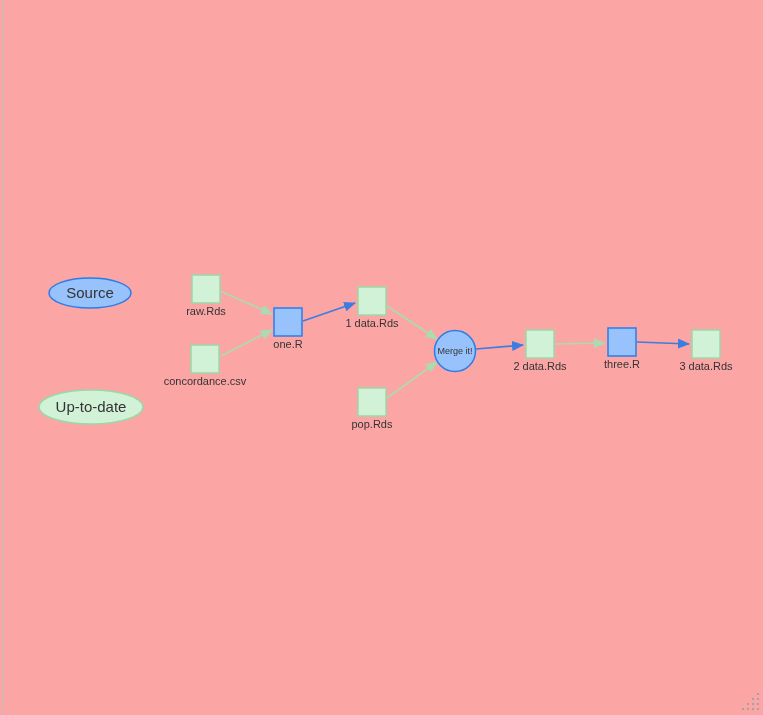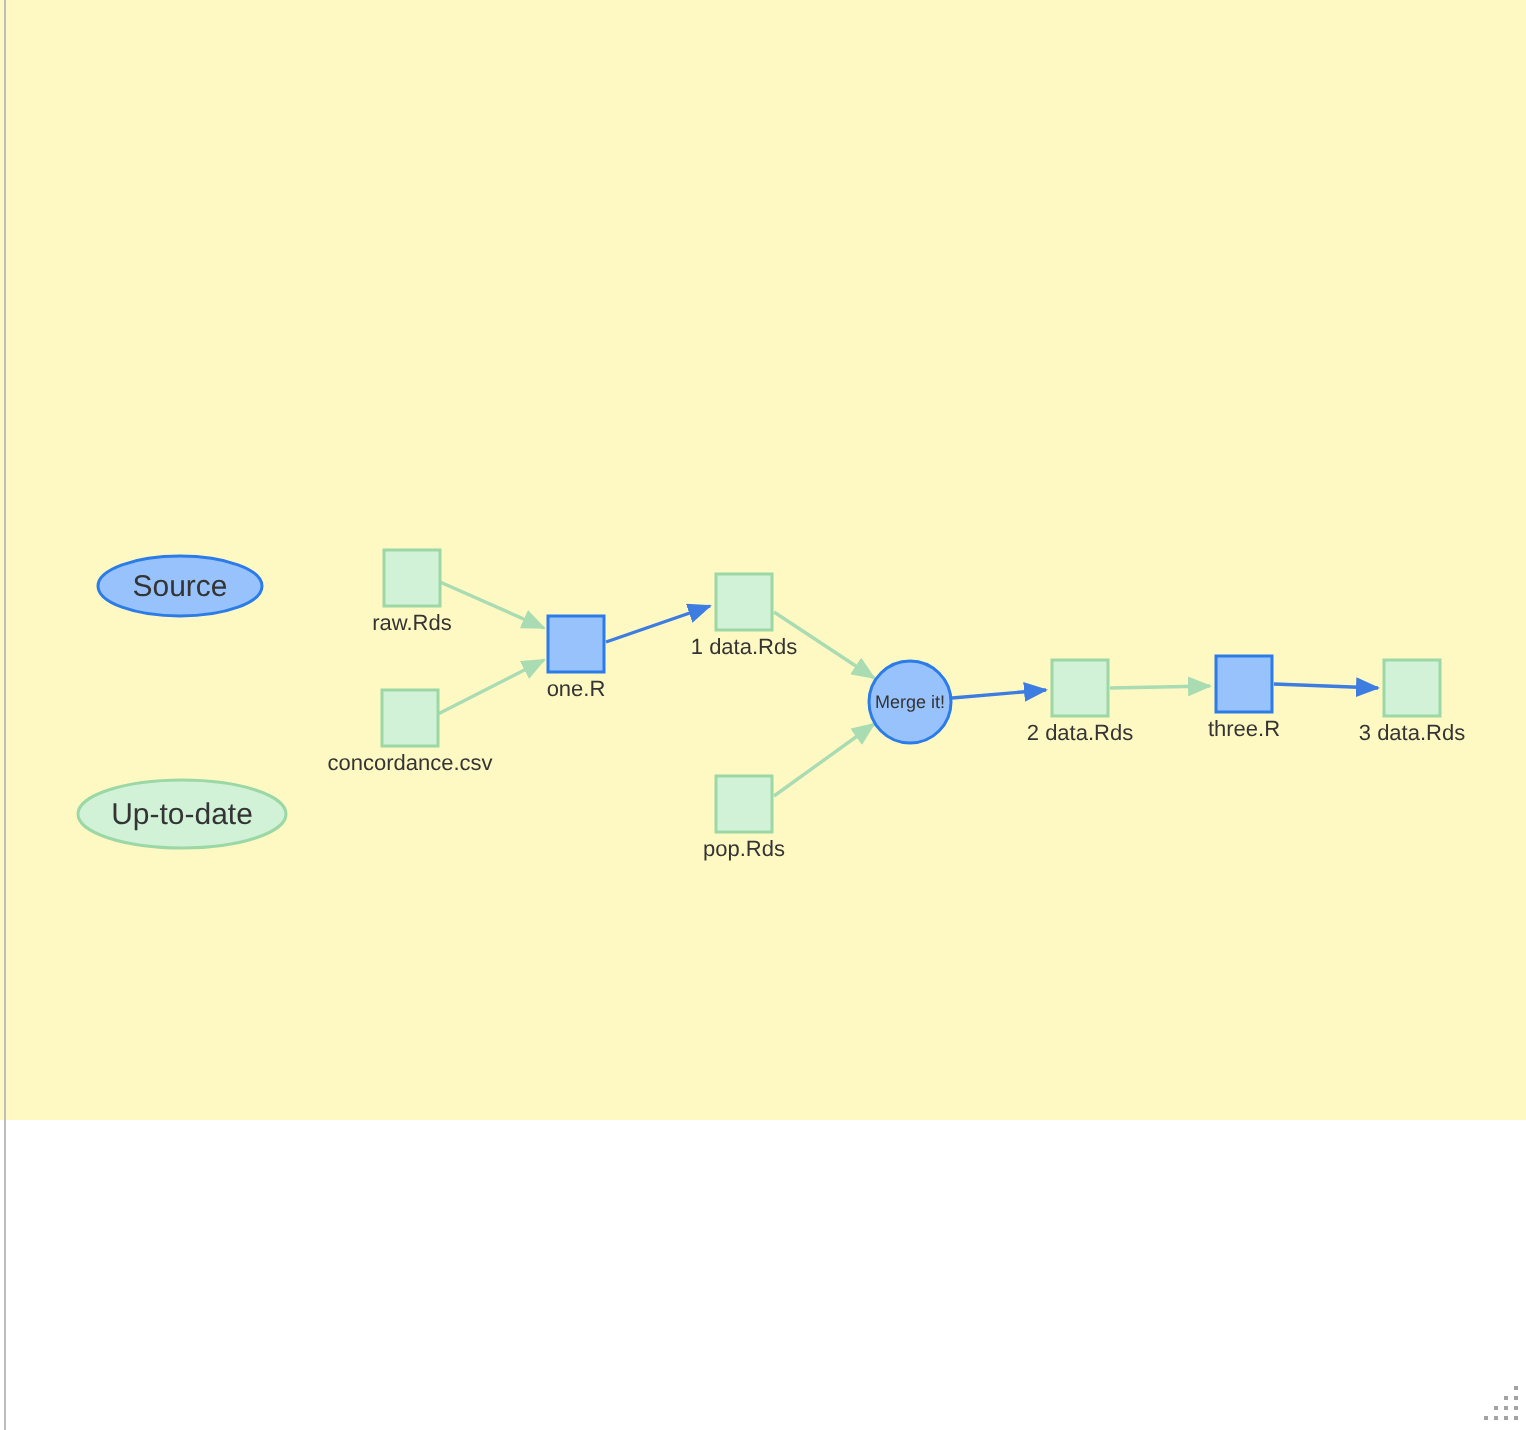--- a/index.html
+++ b/index.html
@@ -7,22 +7,22 @@
     padding: 0;
     background: #ffffff;
     width: 763px;
     height: 715px;
     overflow: hidden;
     font-family: "Liberation Sans", sans-serif;
   }
   .viewport {
     position: relative;
     width: 763px;
-    height: 560px;
-    background: #fef9c3;
+    height: 715px;
+    background: #fca5a5;
   }
   .left-edge-line {
     position: absolute;
     left: 2px;
     top: 0;
     width: 1px;
     height: 715px;
     background: #bdbdbd;
   }
   svg { position: absolute; left: 0; top: 0; }

